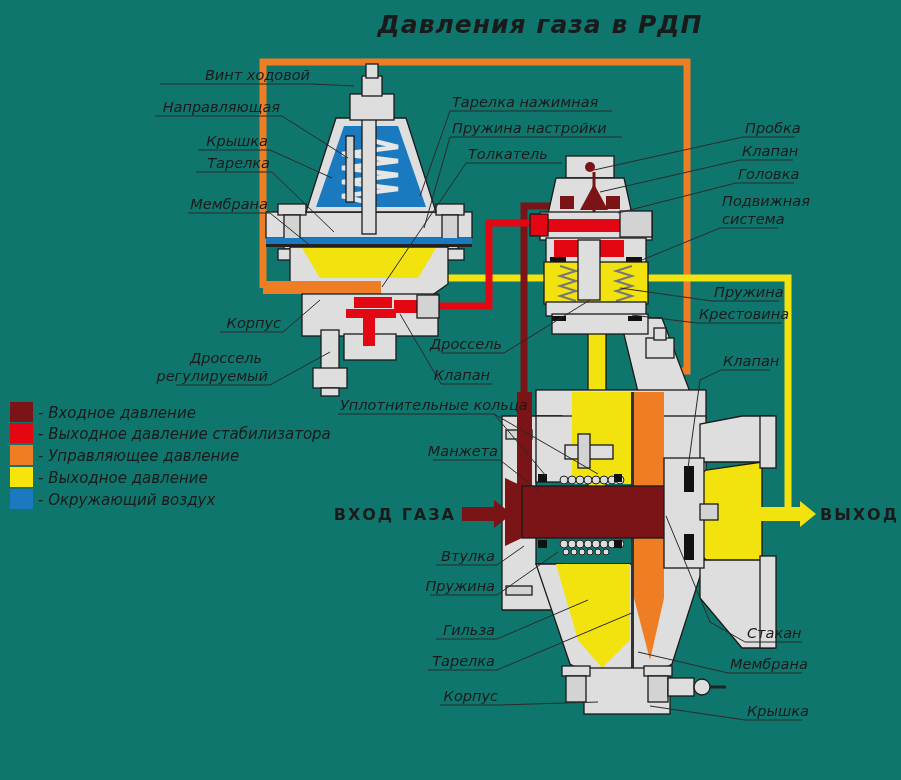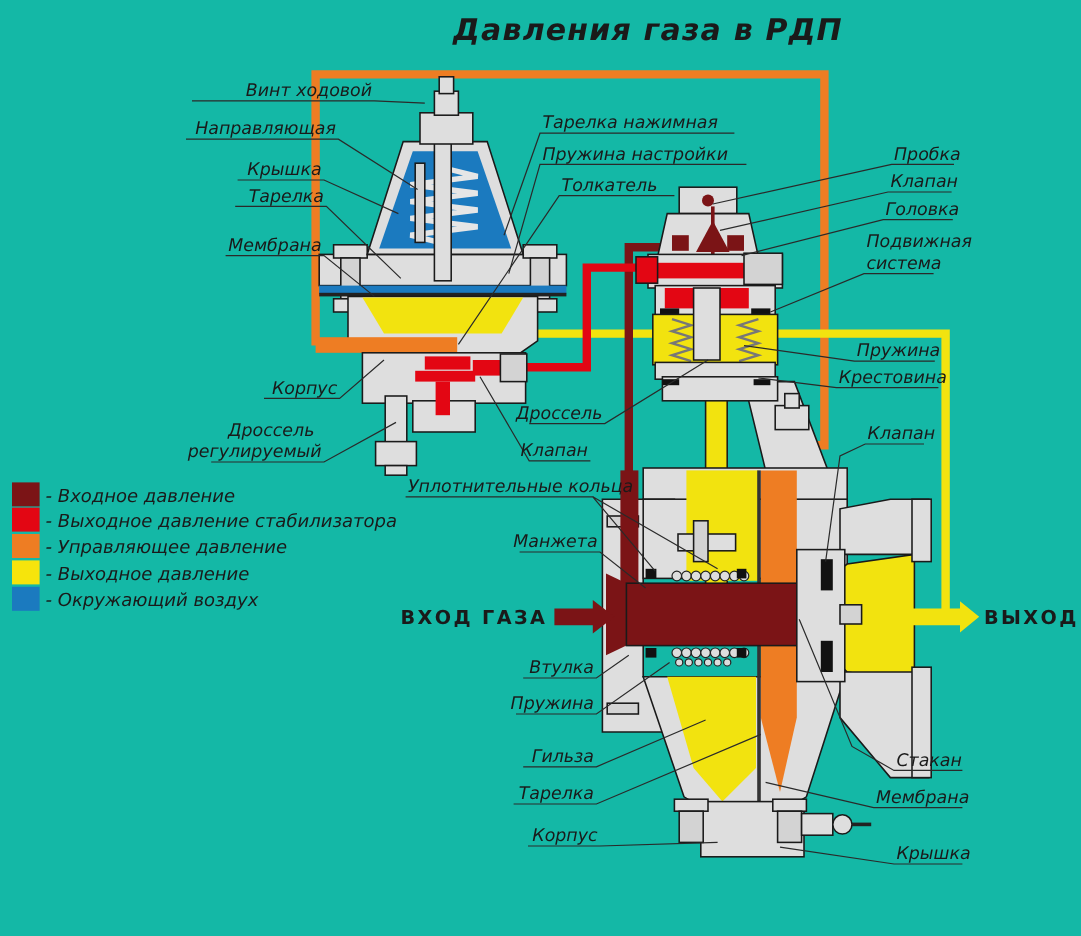--- a/index.html
+++ b/index.html
@@ -1,16 +1,16 @@
 <!DOCTYPE html>
 <html><head>
 <meta charset="utf-8">
 <style>
   html,body{margin:0;padding:0;background:#ffffff;}
-  .stage{width:901px;height:780px;position:relative;background:#14b8a6;overflow:hidden;}
+  .stage{width:901px;height:780px;position:relative;background:#0f766e;overflow:hidden;}
   svg{display:block;}
   .ttl{font-family:"DejaVu Sans",sans-serif;font-style:italic;font-weight:600;font-size:25px;fill:#1a1a1a;letter-spacing:1px;}
   .lbl{font-family:"DejaVu Sans",sans-serif;font-style:italic;font-size:14.5px;fill:#1a1a1a;}
   .leg{font-family:"DejaVu Sans",sans-serif;font-style:italic;font-size:15px;fill:#1a1a1a;}
   .flow{font-family:"DejaVu Sans",sans-serif;font-size:16px;font-weight:600;fill:#1a1a1a;letter-spacing:2px;}
   .ldr{stroke:#2a2a2a;stroke-width:1;fill:none;}
   .part{stroke:#1a1a1a;stroke-width:1.3;}
 </style>
 </head>
 <body>

